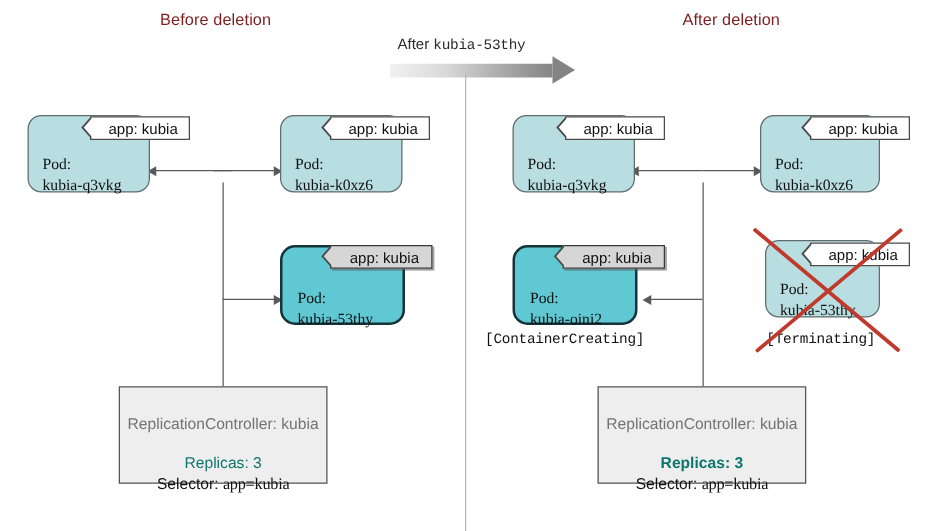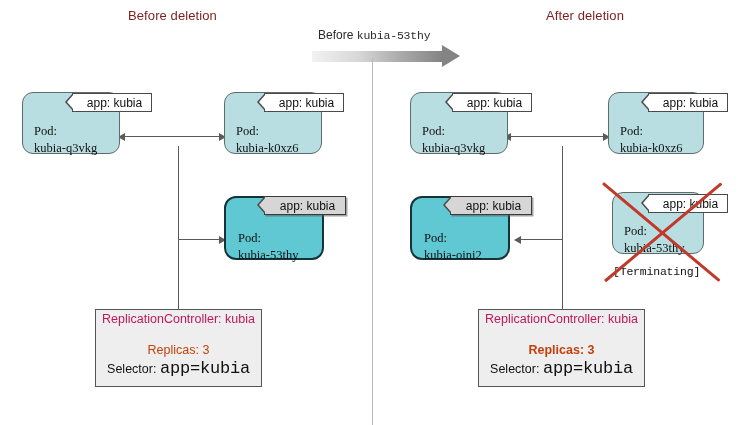--- a/index.html
+++ b/index.html
@@ -75,25 +75,25 @@
   .status{
     position:absolute;font-family:"Liberation Mono", monospace;
     font-size:11.5px;color:#111;white-space:nowrap;letter-spacing:-.2px;
   }
 
   
   .rc{
     position:absolute;box-sizing:border-box;background:#eeeeee;
     border:1px solid #555;text-align:center;
   }
-  .rc .rc-title{font-size:12.5px;color:#be185d;margin-top:2px;}
-  .rc .rc-rep{font-size:12.5px;color:#c2410c;margin-top:17px;}
+  .rc .rc-title{font-size:12.5px;color:#737373;margin-top:22px;}
+  .rc .rc-rep{font-size:12.5px;color:#0f766e;margin-top:17px;}
   .rc .rc-rep.bold{font-weight:bold;}
   .rc .rc-sel{font-size:12.5px;color:#111;margin-top:2px;}
-  .rc .rc-sel .mono{font-family:Liberation Mono, monospace;font-size:17px;letter-spacing:-.2px;}
+  .rc .rc-sel .mono{font-family:Liberation Serif, serif;font-size:13px;letter-spacing:-.2px;}
 
   
   .ln{position:absolute;background:#5a5a5a;}
   .ln.h{height:1.4px;}
   .ln.v{width:1.4px;}
   .ahead{position:absolute;width:0;height:0;}
   .ahead.left{
     border-top:4.2px solid transparent;border-bottom:4.2px solid transparent;
     border-right:7px solid #5a5a5a;
   }
@@ -115,21 +115,21 @@
 </style>
 </head>
 <body>
 
 <div class="stage">
 
   <div class="panel-title" style="left:128px;top:8px;">Before deletion</div>
   <div class="panel-title" style="left:518px;top:8px;margin-left:28px;">After deletion</div>
 
   <div class="delete-label" style="left:318px;top:28px;">
-    <span>Before</span>
+    <span>After</span>
     <span class="mono">kubia-53thy</span>
   </div>
 
   <div class="arrow-wrap" style="left:312px;top:45px;width:148px;height:23px;">
     <div class="arrow-bar" style="width:130px;"></div>
     <div class="arrow-head" style="left:130px;"></div>
   </div>
 
   <div class="divider" style="left:372px;top:58px;height:367px;"></div>
 
@@ -218,20 +218,21 @@
   <div class="pod hl" style="left:410px;top:196px;width:100px;height:64px;">
     <div class="ptxt">
       <span>Pod:</span><br><span>kubia-oini2</span>
     </div>
   </div>
   <div class="tag grey" style="left:450px;top:196px;width:82px;">
     <span class="nib"></span>
       <span class="nib-in"></span>
     <span>app: kubia</span>
   </div>
+  <div class="status" style="left:388px;top:265px;">[ContainerCreating]</div>
 
   <div class="pod" style="left:612px;top:192px;width:92px;height:62px;">
     <div class="ptxt">
       <span>Pod:</span><br><span>kubia-53thy</span>
     </div>
   </div>
   <div class="tag" style="left:648px;top:194px;width:80px;">
     <span class="nib"></span>
       <span class="nib-in"></span>
     <span>app: kubia</span>

